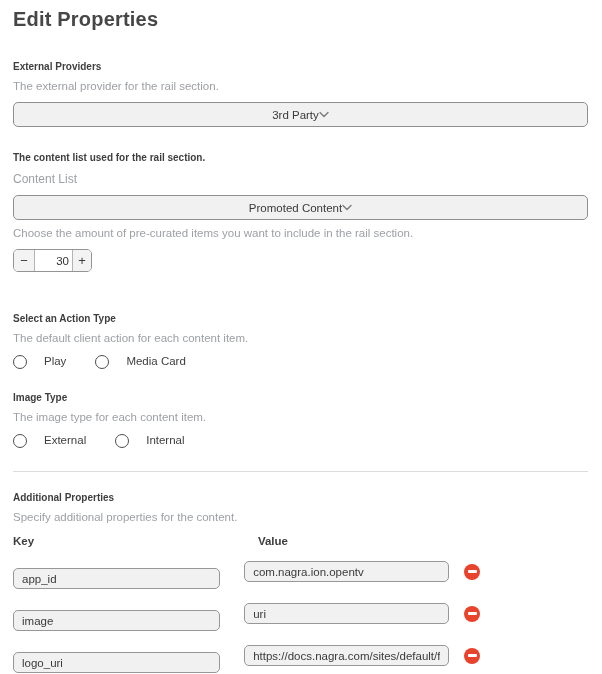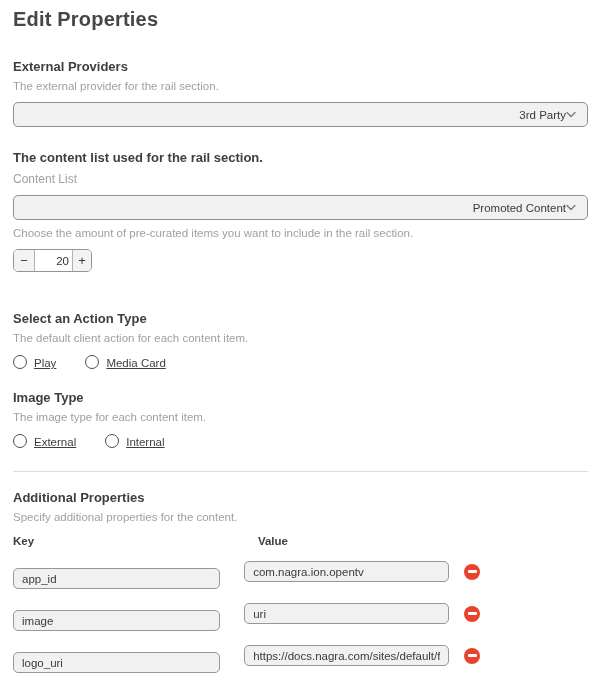--- a/index.html
+++ b/index.html
@@ -11,36 +11,36 @@
     overflow:hidden;
   }
   .page { padding:8px 14px 0 13px; width:494px;border-radius:9px; }
 
   h1.page-title {
     font-size:20px; font-weight:bold; color:#464646;
     letter-spacing:0.2px; line-height:23px;
   }
 
   .section-label {
-    font-size:13px; font-weight:bold; color:#3e3e3e; line-height:13px;
+    font-size:10px; font-weight:bold; color:#3e3e3e; line-height:13px;
   }
   .desc {
     font-size:11.5px; color:#9da0a5; line-height:13px; margin-top:7px;
   }
   .sub-label {
     font-size:12px; color:#9da0a5; line-height:13px;
   }
 
   .select-box {
     margin-top:9px;
     width:575px; height:25px;
     background:#f1f1f2;
     border:1px solid #8f8f8f;
     border-radius:5px;
-    display:flex; align-items:center; justify-content:flex-end;
+    display:flex; align-items:center; justify-content:center;
     padding:0 11px;
     font-size:11.5px; color:#3a3a3a;
     cursor:pointer;
   }
   .chevron { display:flex; align-items:center; }
 
   .stepper {
     margin-top:9px;
     display:inline-flex;
     height:23px;
@@ -56,21 +56,21 @@
   }
   .step-btn.minus { border-right:1px solid #b3b3b3; }
   .step-btn.plus  { border-left:1px solid #b3b3b3; width:19px; }
   .step-value {
     width:37px; background:#ffffff;
     display:flex; align-items:center; justify-content:flex-end;
     padding-right:3px; font-size:11.5px; color:#333;
   }
 
   .radio-row { display:flex; gap:29px; margin-top:10px; }
-  .radio-option { display:flex; align-items:flex-end; gap:7px; cursor:pointer;text-decoration:underline; }
+  .radio-option { display:flex; align-items:flex-start; gap:17px; cursor:pointer; }
   .radio-circle {
     width:14px; height:14px; border:1.5px solid #4e4e4e; border-radius:50%;
     background:#fff; flex:0 0 auto;
   }
   .radio-label { font-size:11.5px; color:#3e3e3e; }
 
   .divider { border:none; border-top:1px solid #dcdcdc; width:575px; margin-top:23px; }
 
   .mt-29 { margin-top:29px; }
   .mt-24 { margin-top:24px; }
@@ -152,21 +152,21 @@
       </span>
     </div>
   </div>
 
   <div>
     <div class="desc">Choose the amount of pre-curated items you want to include in the rail section.</div>
     <div class="stepper">
       <div class="step-btn minus">
         <span>−</span>
       </div>
-      <div class="step-value">20</div>
+      <div class="step-value">30</div>
       <div class="step-btn plus">
         <span>+</span>
       </div>
     </div>
   </div>
 
   <div>
     <div class="section-label mt-23">Select an Action Type</div>
     <div class="desc">The default client action for each content item.</div>
     <div class="radio-row">

